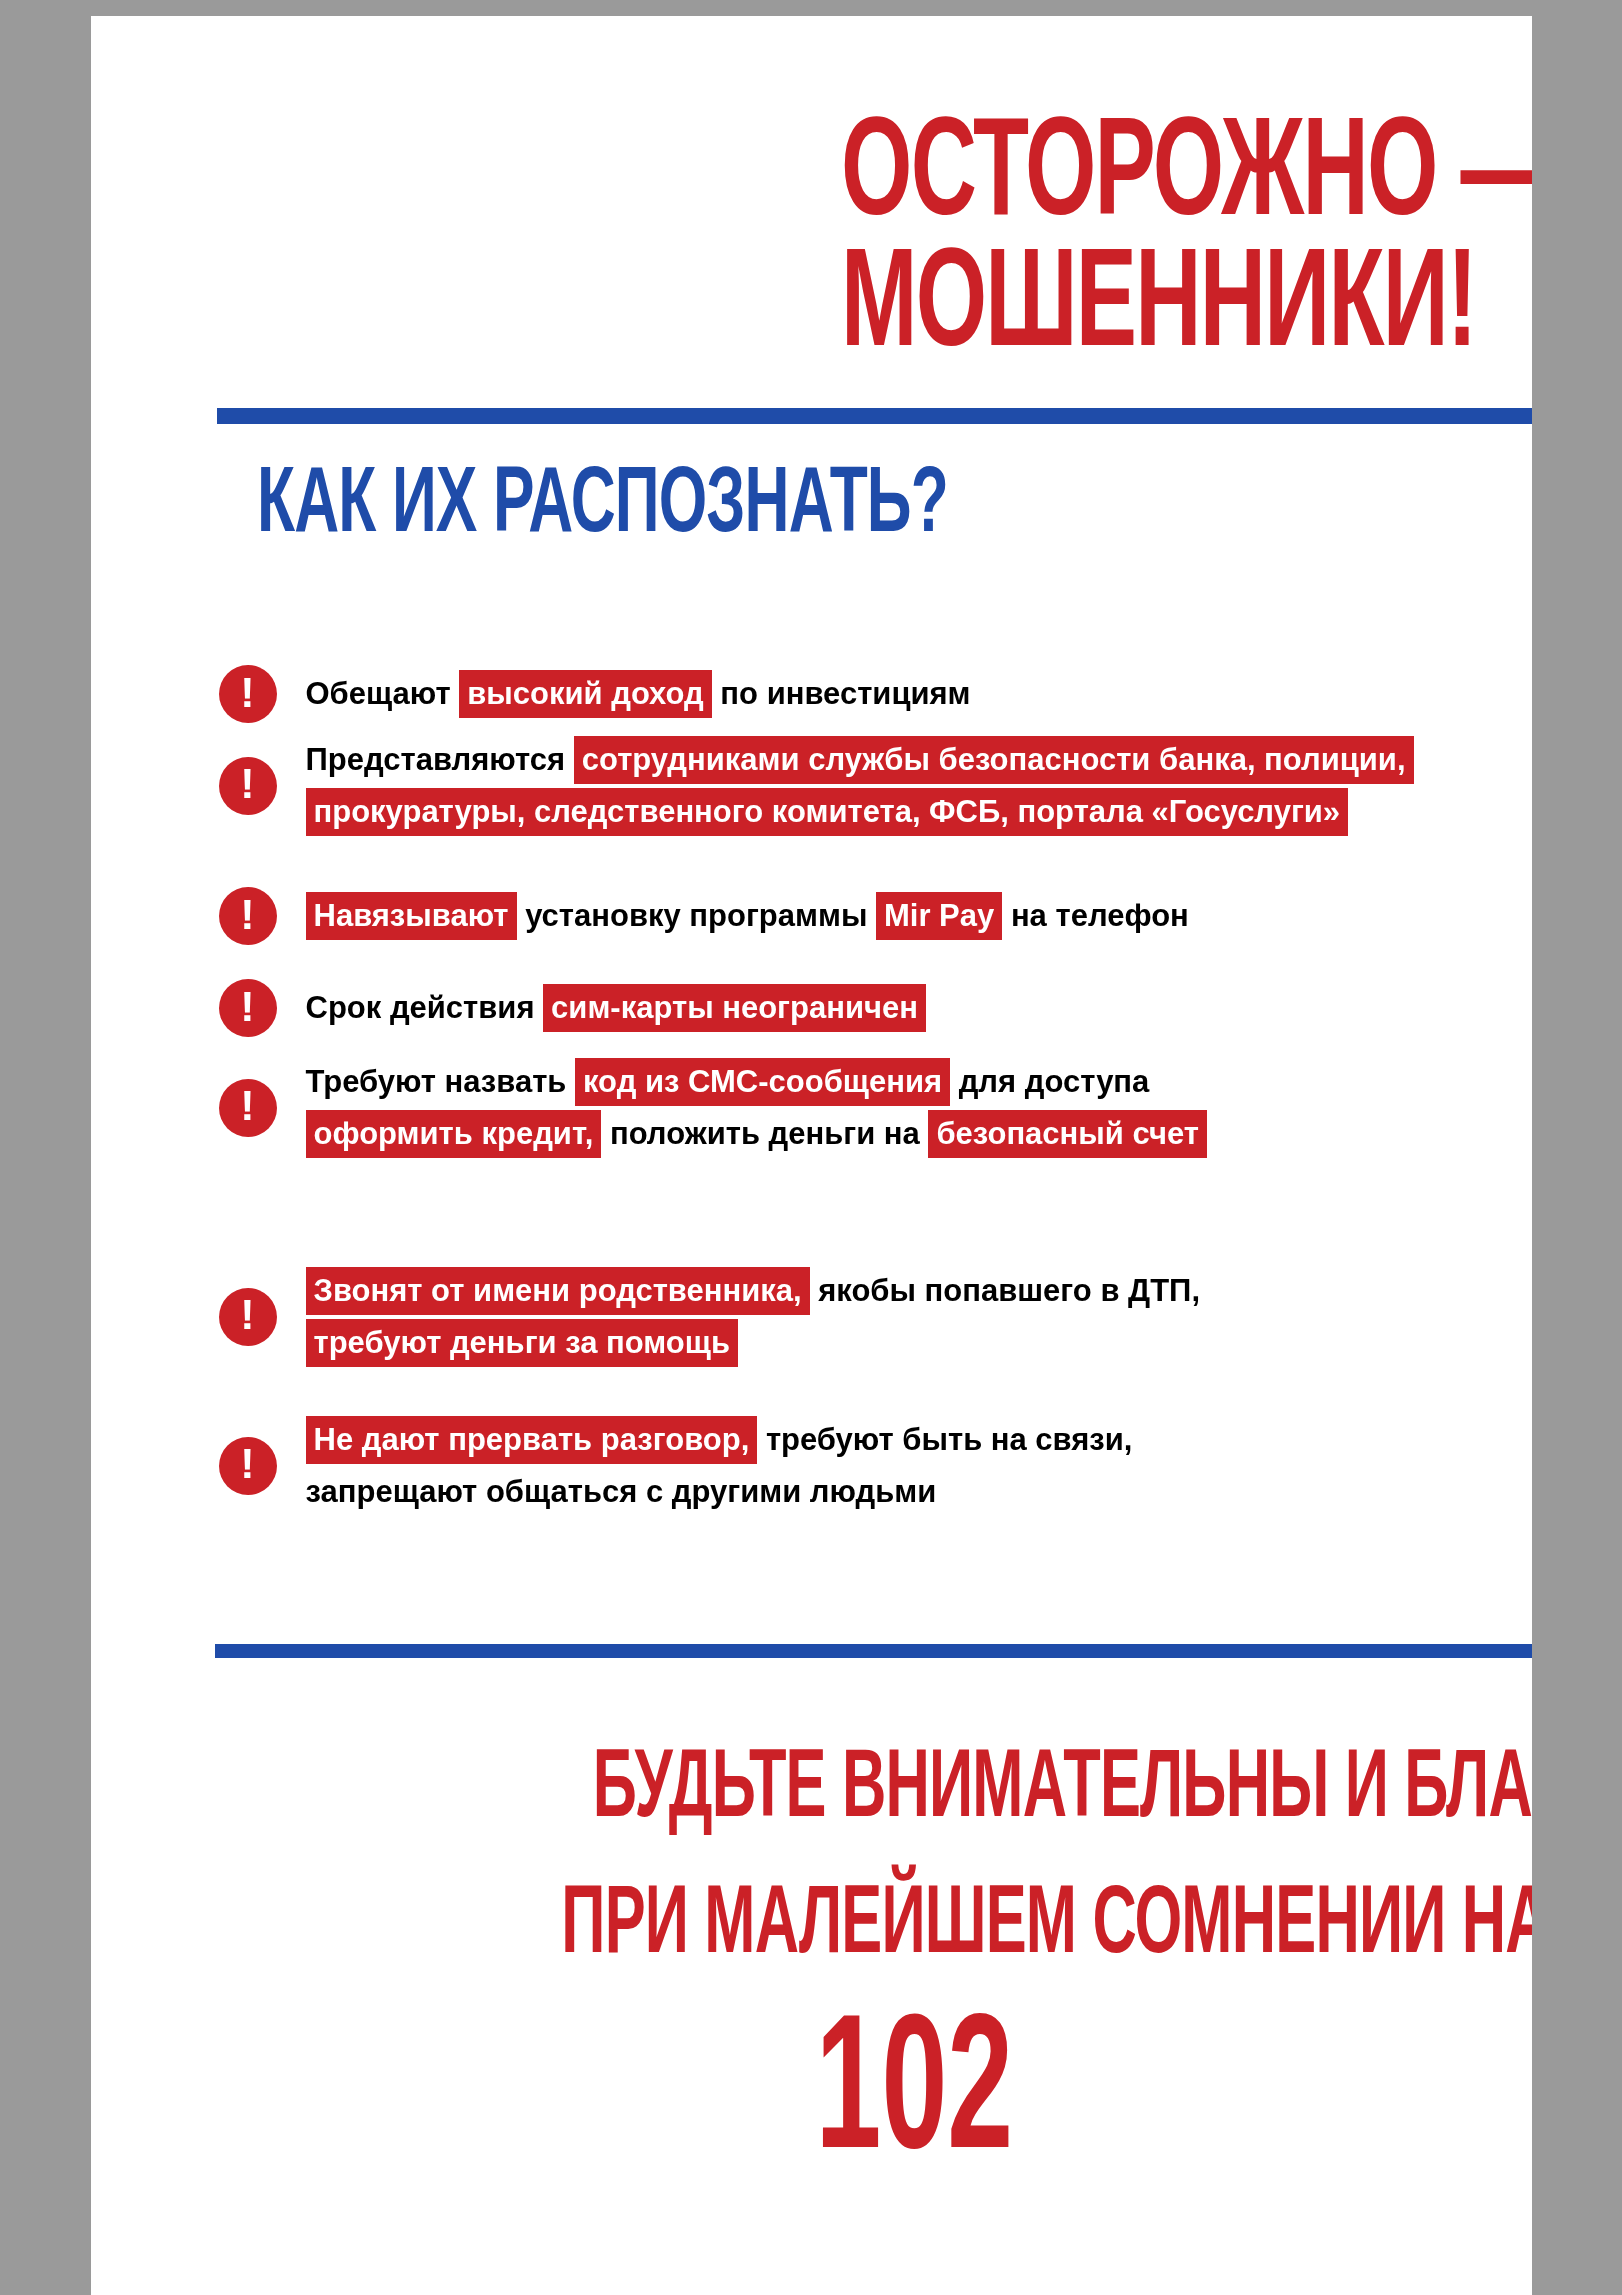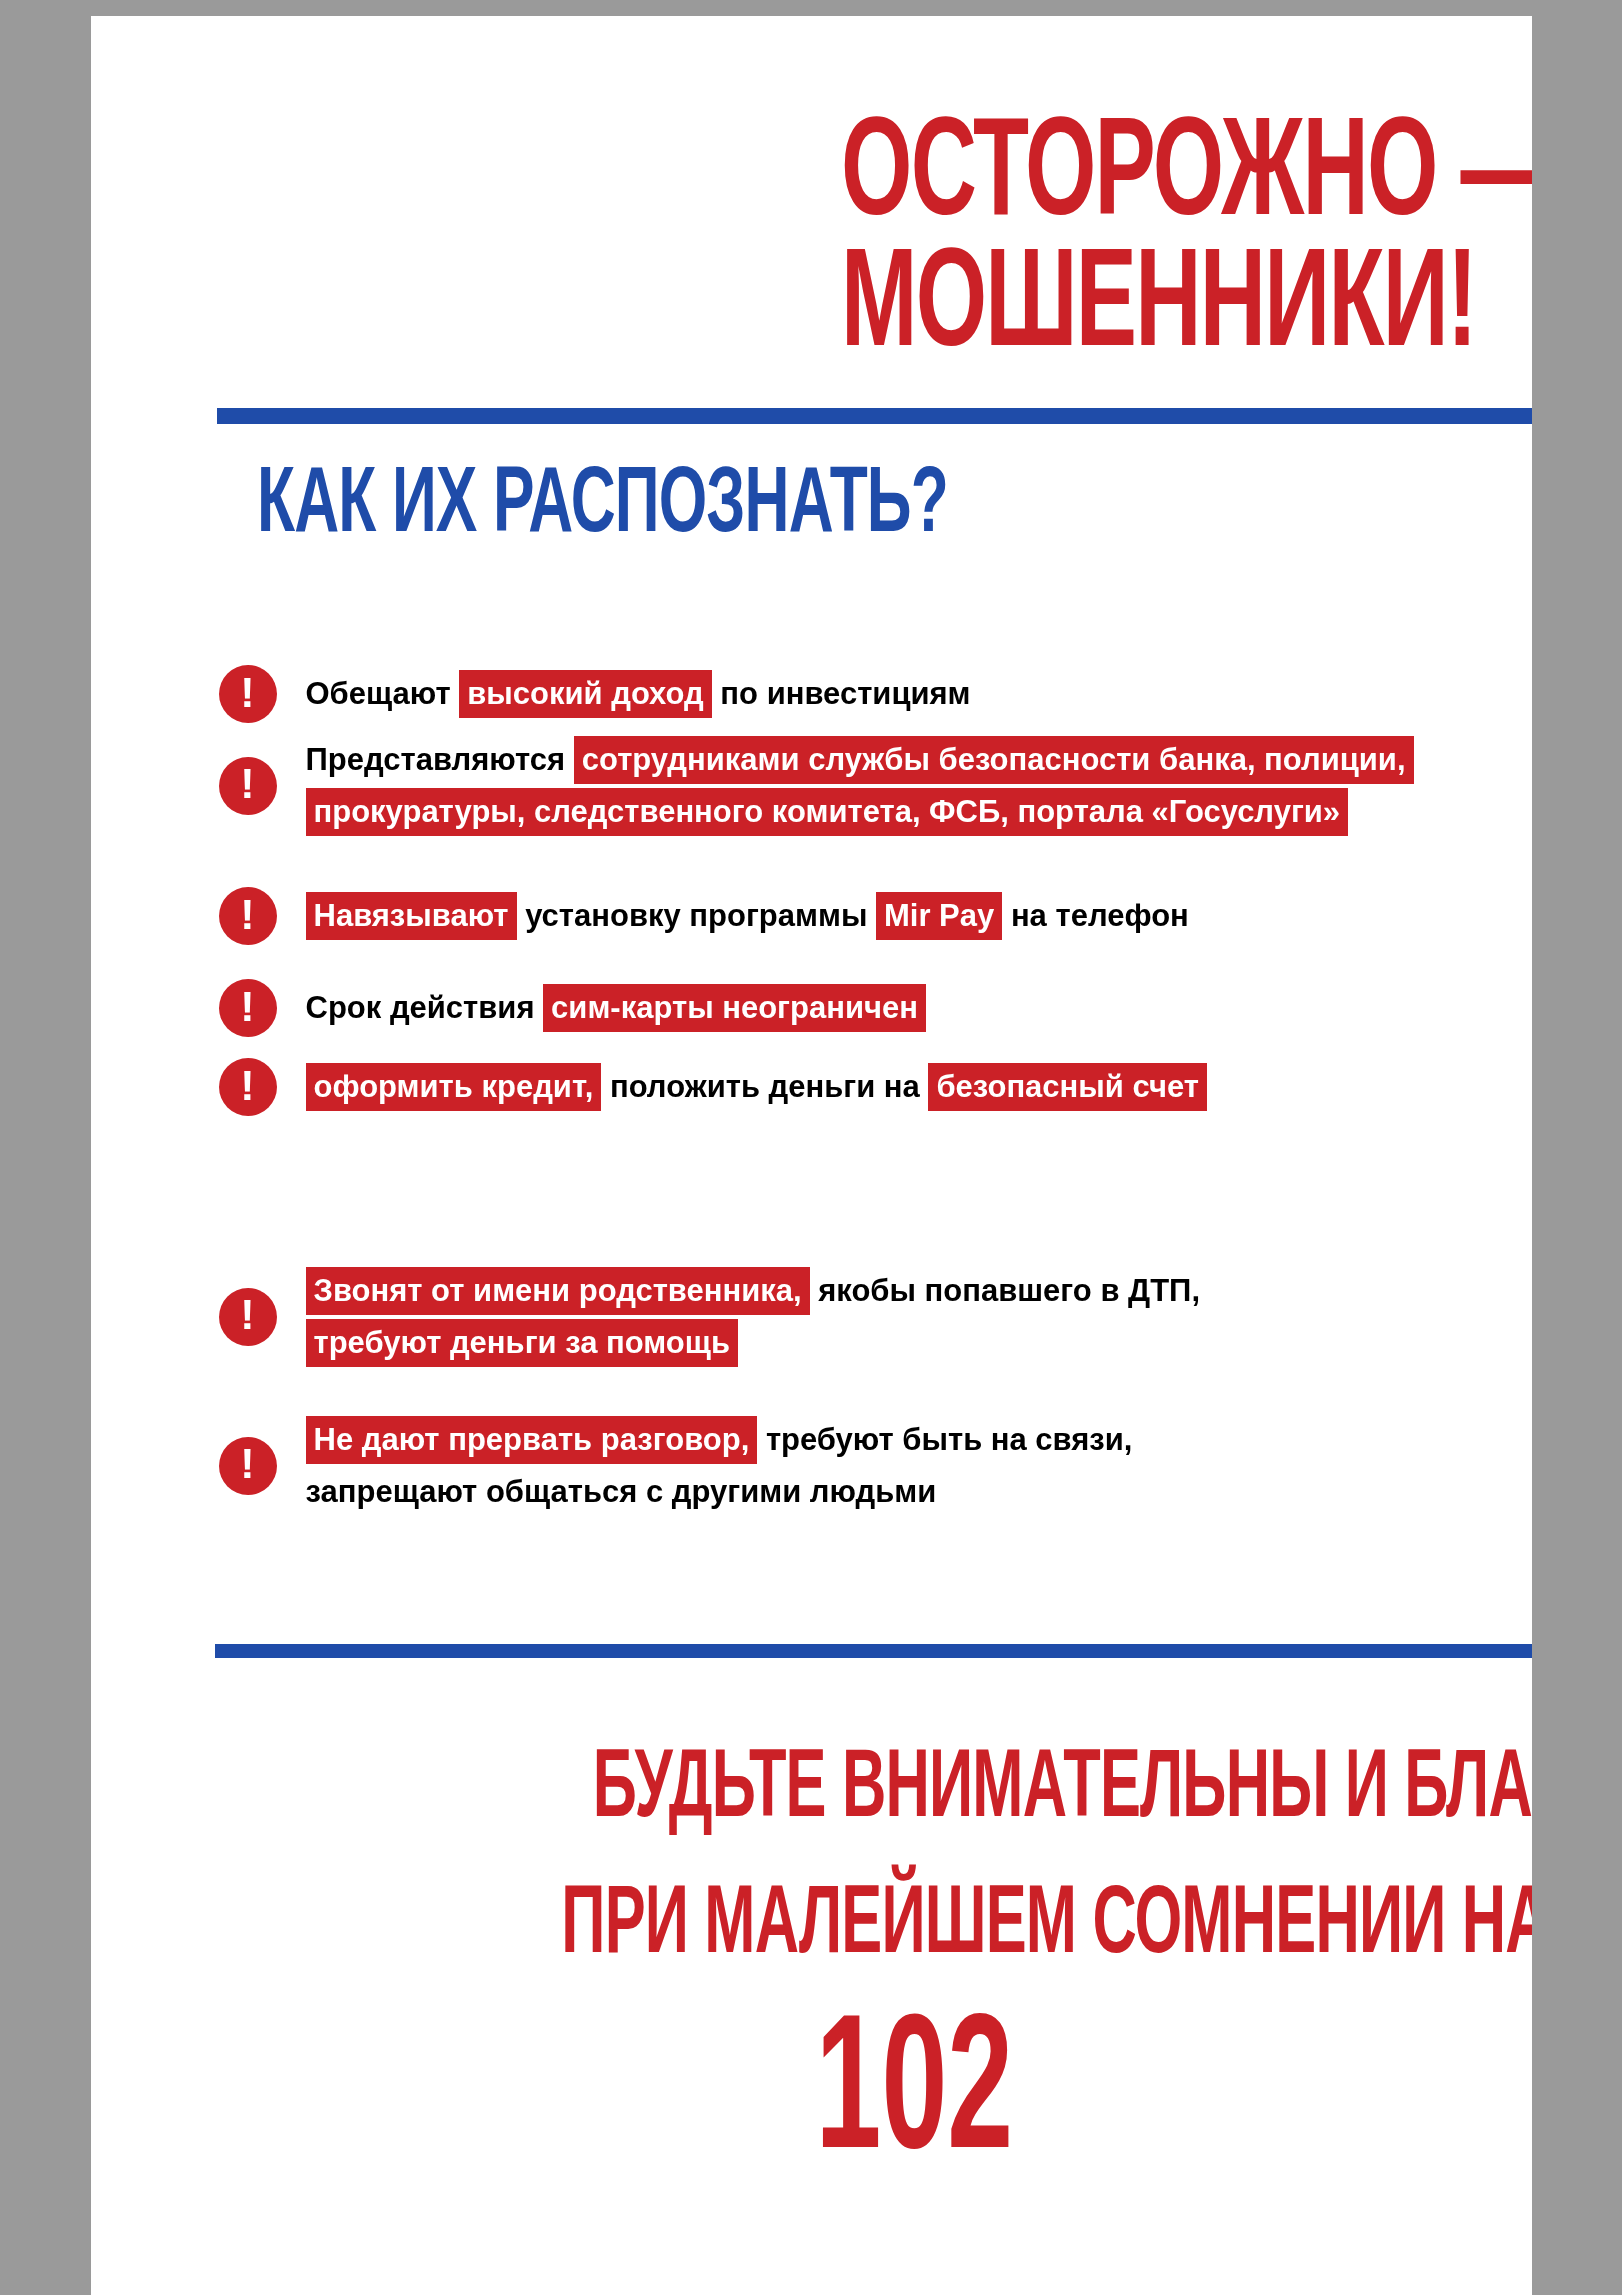--- a/index.html
+++ b/index.html
@@ -81,20 +81,21 @@
       </div>
       <div class="item" style="top: 963px;">
         <div class="bang">!</div>
         <div class="lines">
           <div class="line"><span class="seg">Срок действия </span><span class="seg hl">сим-карты неограничен</span></div>
         </div>
       </div>
       <div class="item" style="top: 1042px;">
         <div class="bang">!</div>
         <div class="lines">
+          <div class="line"><span class="seg">Требуют назвать </span><span class="seg hl">код из СМС-сообщения</span><span class="seg"> для доступа</span></div>
           <div class="line"><span class="seg hl">оформить кредит,</span><span class="seg"> положить деньги на </span><span class="seg hl">безопасный счет</span></div>
         </div>
       </div>
       <div class="item" style="top: 1251px;">
         <div class="bang">!</div>
         <div class="lines">
           <div class="line"><span class="seg hl">Звонят от имени родственника,</span><span class="seg"> якобы попавшего в ДТП,</span></div>
           <div class="line"><span class="seg hl">требуют деньги за помощь</span></div>
         </div>
       </div>

